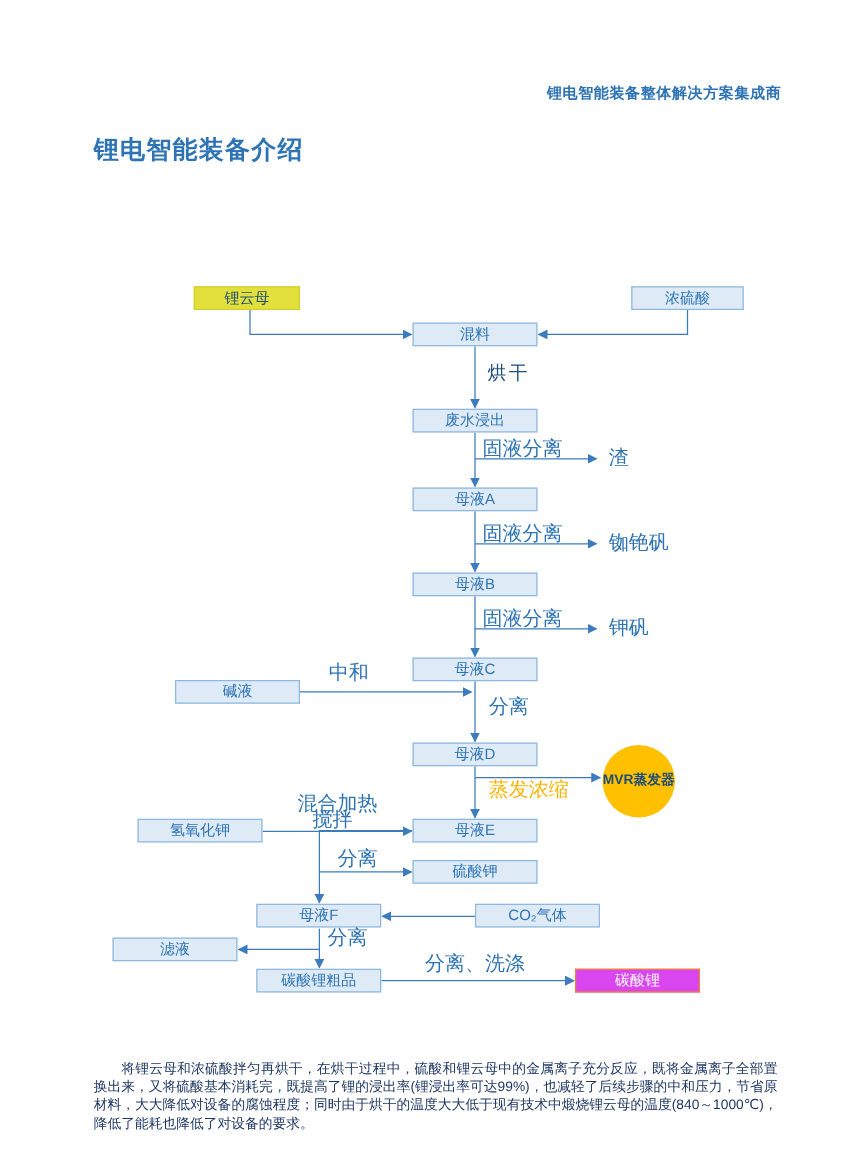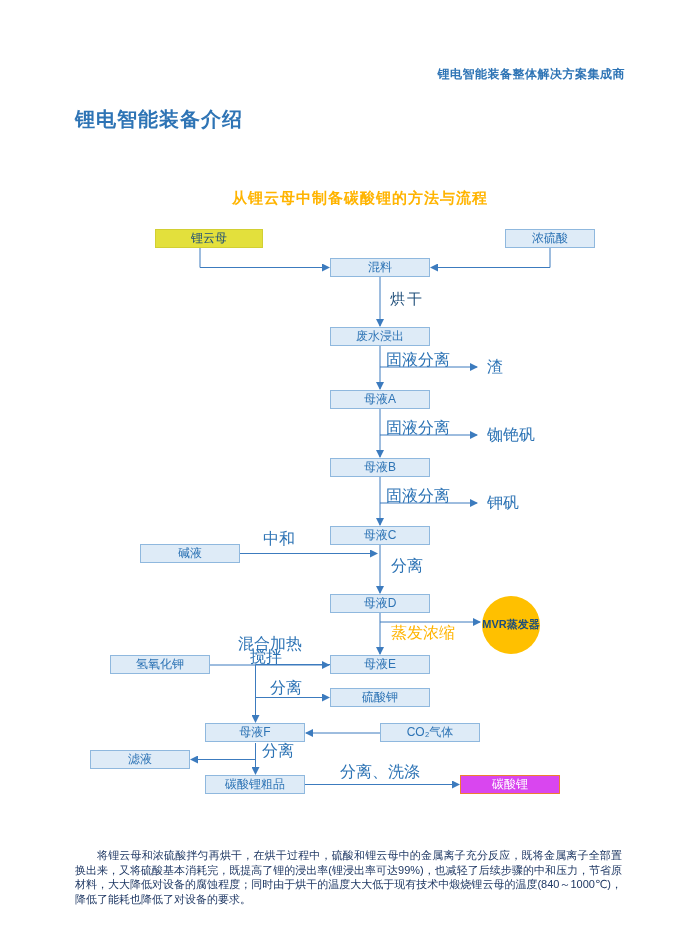--- a/index.html
+++ b/index.html
@@ -23,21 +23,21 @@
     font-size:15px; font-weight:bold; color:#FFB400; letter-spacing:1px;
   }
 
   .fc-box {
     position:absolute; width:100px; height:19px;
     display:flex; align-items:center; justify-content:center;
     font-size:12px; color:#2E74B5;
     background:#DEEBF7; border:1px solid #8FB8DE;
     white-space:nowrap;
   }
-  .fc-box.yellow { width:108px; background:#E3E03C; border-color:#D2CF33; color:#1F4E79; }
+  .fc-box.yellow { width:85px; background:#E3E03C; border-color:#D2CF33; color:#1F4E79; }
   .fc-box.src    { width:90px; }
   .fc-box.orange { background:#d946ef; border-color:#ED7D31; color:#ffffff; }
 
   .fc-circle {
     position:absolute; left:482px; top:596px; width:58px; height:58px;
     border-radius:50%; background:#FFC000;
     display:flex; flex-direction:row; align-items:center; justify-content:center;
     font-size:11px; line-height:1.25; color:#1F4E79; font-weight:bold;
   }
 
@@ -55,21 +55,20 @@
     text-align:justify; text-indent:2em;
   }
 </style>
 </head>
 <body>
 
 <div class="page">
 
   <div class="header-slogan">锂电智能装备整体解决方案集成商</div>
   <div class="page-title">锂电智能装备介绍</div>
-  <div class="fc-title">从锂云母中制备碳酸锂的方法与流程</div>
 
   <svg class="connectors" width="691" height="939" viewBox="0 0 691 939">
     <defs>
       <marker id="arrow" viewBox="0 0 8 8" markerWidth="8" markerHeight="8" refX="7" refY="4" orient="auto" markerUnits="userSpaceOnUse">
         <path d="M0,0 L8,4 L0,8 Z" fill="#3C7BBE"></path>
       </marker>
     </defs>
     <g stroke="#3C7BBE" stroke-width="1" fill="none">
       <path d="M200,248 L200,267.5 L329,267.5" marker-end="url(#arrow)"></path>
       <path d="M550,248 L550,267.5 L431,267.5" marker-end="url(#arrow)"></path>

